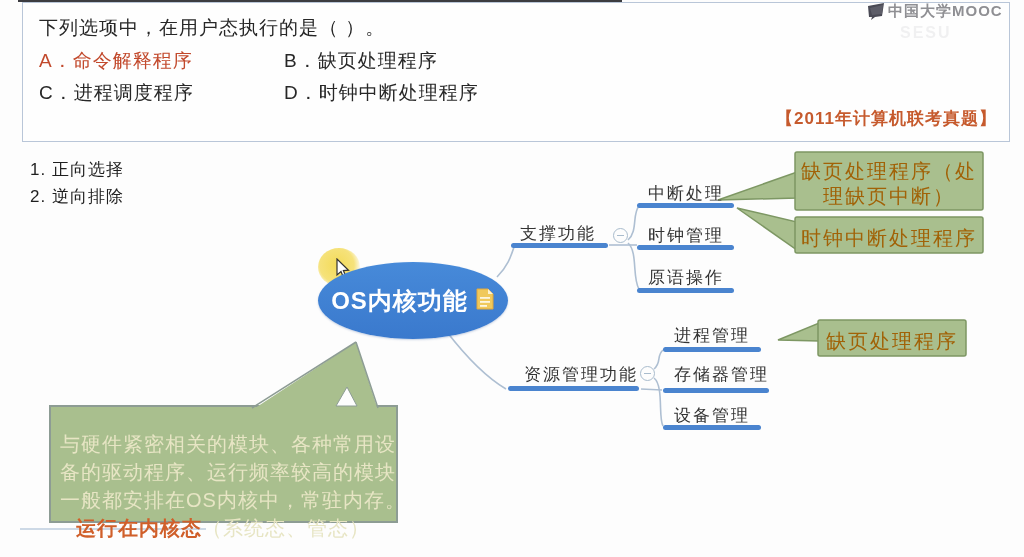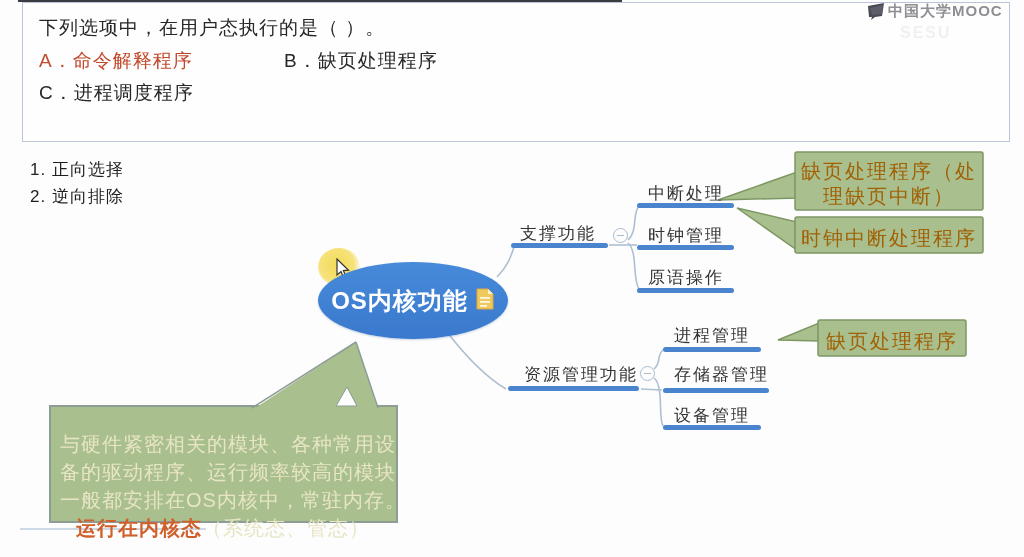--- a/index.html
+++ b/index.html
@@ -79,20 +79,22 @@
   <polygon points="356,342 252,410 378,410" fill="#a9bf8e"></polygon>
   <path d="M 356 342 L 252 408 M 356 342 L 378 408" stroke="#8d9c94" stroke-width="1.5" fill="none"></path>
   <polygon points="336,406 347,387 357,406" fill="#fdfdfd" stroke="#8d9c94" stroke-width="1"></polygon>
 </svg>
 
 <div class="abs qbox">
   <div class="abs opt red" style="left:16px;top:45px;">A．命令解释程序</div>
   <div class="abs stem">下列选项中，在用户态执行的是（  ）。</div>
   <div class="abs opt" style="left:261px;top:45px;">B．缺页处理程序</div>
   <div class="abs opt" style="left:16px;top:77px;">C．进程调度程序</div>
+  <div class="abs opt" style="left:261px;top:77px;">D．时钟中断处理程序</div>
+  <div class="abs tag">【2011年计算机联考真题】</div>
 </div>
 
 <div class="abs brand-icon">
   <svg width="22" height="20" viewBox="0 0 22 20" style="position:static;">
     <polygon points="2,4 18,1 16,14 9,15 5,18 6,15 3,15" fill="#4a4a55"></polygon>
     <polygon points="4,6 17,3 16,12 6,13" fill="#5d5d68"></polygon>
   </svg>
 </div>
 <div class="abs brand">中国大学MOOC</div>
 <div class="abs watermark">SESU</div>

